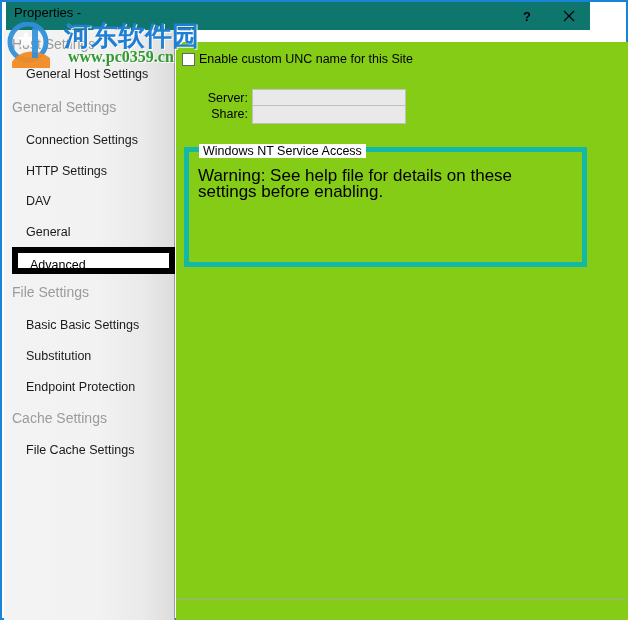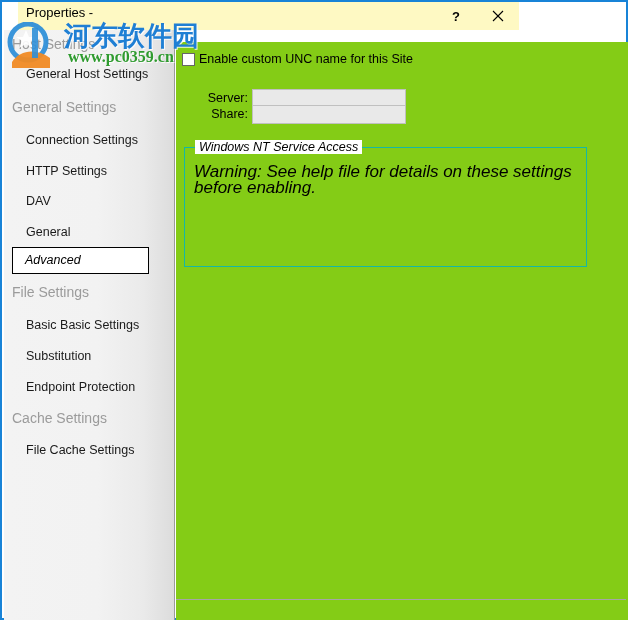--- a/index.html
+++ b/index.html
@@ -24,24 +24,24 @@
     width: 628px;
     height: 620px;
     box-sizing: border-box;
     border: 2px solid #1883d7;
     background: #ffffff;
   }
 
   
   .titlebar {
     position: absolute;
-    left: 16px; top: 0;
-    width: 501px;
+    left: 4px; top: 0;
+    width: 584px;
     height: 28px;
-    background: #fef9c3;
+    background: #0f766e;
   }
   .title-text {
     position: absolute;
     left: 8px;
     top: 3px;
     font-size: 13px;
     color: #000000;
     white-space: nowrap;
   }
   .title-buttons {
@@ -96,27 +96,26 @@
     cursor: default;
   }
   .nav-item.selected-label {
     color: #000000;
   }
   
   .selected-box {
     position: absolute;
     left: 10px;
     top: 245px;
-    width: 137px;
+    width: 163px;
     height: 27px;
     background: #ffffff;
-    border: 1px solid #000000;
+    border: 6px solid #000000;
     box-sizing: border-box;
     z-index: 5;
-    font-style: italic;
   }
 
   
   .main {
     position: absolute;
     left: 174px;
     top: 40px;
     width: 452px;
     height: 590px;
     background: #84cc16;
@@ -170,23 +169,22 @@
     padding: 0 3px;
   }
 
   
   .groupbox {
     position: absolute;
     left: 8px;
     top: 105px;
     width: 403px;
     height: 120px;
-    border: 1px solid #14b8a6;
-    box-sizing: border-box;
-    font-style: italic;
+    border: 5px solid #14b8a6;
+    box-sizing: border-box;
   }
   .groupbox-title {
     position: absolute;
     left: 10px;
     top: -8px;
     background: #ffffff;
     padding: 0 4px;
     font-size: 12.5px;
     color: #000000;
     white-space: nowrap;

